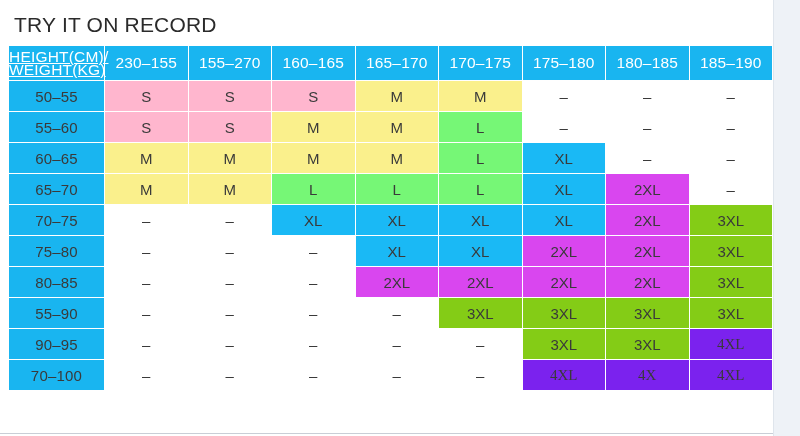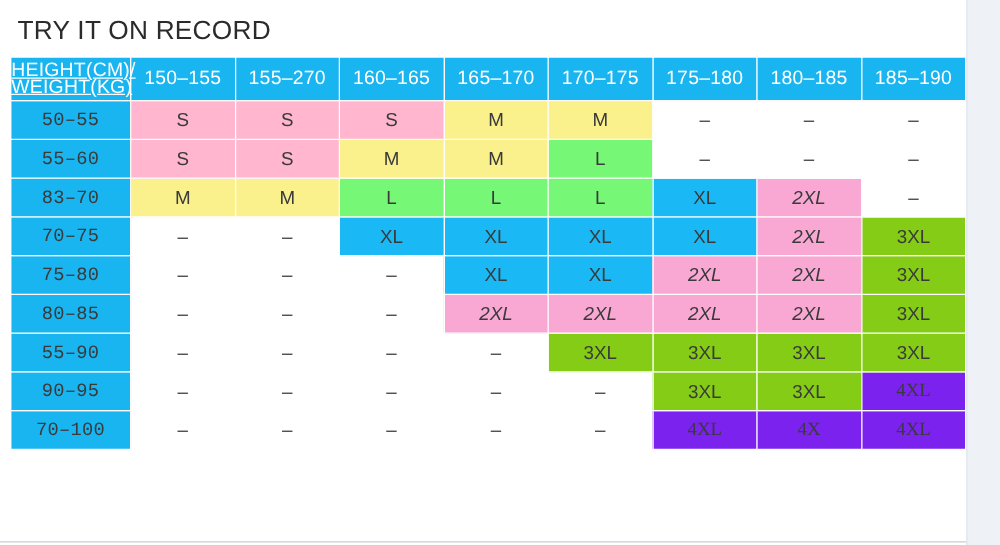--- a/index.html
+++ b/index.html
@@ -88,29 +88,28 @@
     letter-spacing: 0;
     text-decoration: underline;
   }
   th.corner-cell .ln { display: block; white-space: nowrap; }
   
   td.row-head {
     background: #19b5f0;
     color: #ffffff;
     font-size: 15.5px;
     letter-spacing: 0.2px;
-    font-family: Liberation Mono, monospace;
   }
   
   td.v-none  { background: #ffffff; border: 1px solid #ececec; color: #6d6d6d; }
   td.v-s     { background: #ffb6ce; color: #6a4452; }
   td.v-m     { background: #faf08c; color: #4a4326; }
   td.v-l     { background: #76f776; color: #2d4f2d; }
   td.v-xl    { background: #1ab9f5; color: #1d3d52; }
-  td.v-2xl   { background: #f9a8d4; color: #5b4f10; font-style: italic; }
+  td.v-2xl   { background: #d946ef; color: #5b4f10; }
   td.v-3xl   { background: #84cc16; color: #5f1212; }
   td.v-4xl   { background: #7b22ee; color: #1f1030; font-family: Liberation Serif, serif; }
 </style>
 </head>
 <body>
 
 <div id="page">
 
   <div id="title">TRY IT ON RECORD</div>
 
@@ -126,21 +125,21 @@
           <col class="c-data">
           <col class="c-data">
           <col class="c-data">
       </colgroup>
       <thead>
         <tr class="head-row">
           <th class="corner-cell">
             <span class="ln">HEIGHT(CM)/</span>
             <span class="ln">WEIGHT(KG)</span>
           </th>
-          <th>150–155</th>
+          <th>230–155</th>
           <th>155–270</th>
           <th>160–165</th>
           <th>165–170</th>
           <th>170–175</th>
           <th>175–180</th>
           <th>180–185</th>
           <th>185–190</th>
         </tr>
       </thead>
       <tbody id="table-body">
@@ -160,21 +159,32 @@
             <td class="v-s">S</td>
             <td class="v-s">S</td>
             <td class="v-m">M</td>
             <td class="v-m">M</td>
             <td class="v-l">L</td>
             <td class="v-none">–</td>
             <td class="v-none">–</td>
             <td class="v-none">–</td>
           </tr>
           <tr>
-            <td class="row-head">83–70</td>
+            <td class="row-head">60–65</td>
+            <td class="v-m">M</td>
+            <td class="v-m">M</td>
+            <td class="v-m">M</td>
+            <td class="v-m">M</td>
+            <td class="v-l">L</td>
+            <td class="v-xl">XL</td>
+            <td class="v-none">–</td>
+            <td class="v-none">–</td>
+          </tr>
+          <tr>
+            <td class="row-head">65–70</td>
             <td class="v-m">M</td>
             <td class="v-m">M</td>
             <td class="v-l">L</td>
             <td class="v-l">L</td>
             <td class="v-l">L</td>
             <td class="v-xl">XL</td>
             <td class="v-2xl">2XL</td>
             <td class="v-none">–</td>
           </tr>
           <tr>

